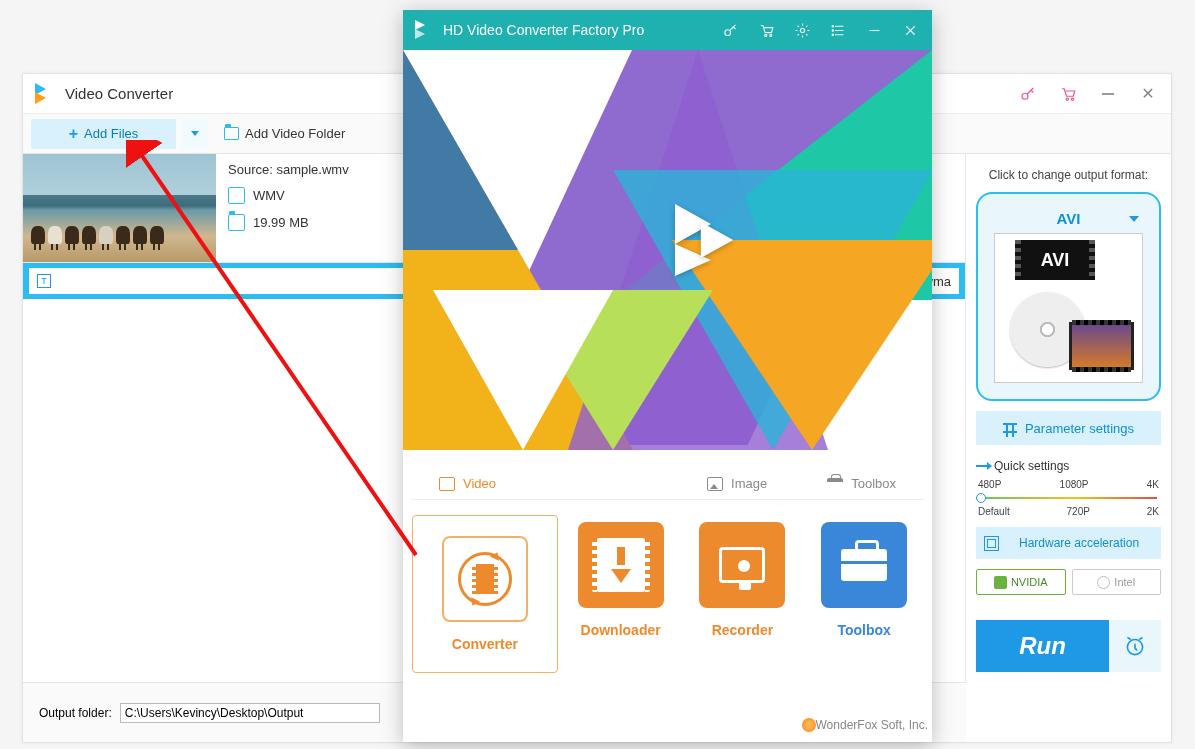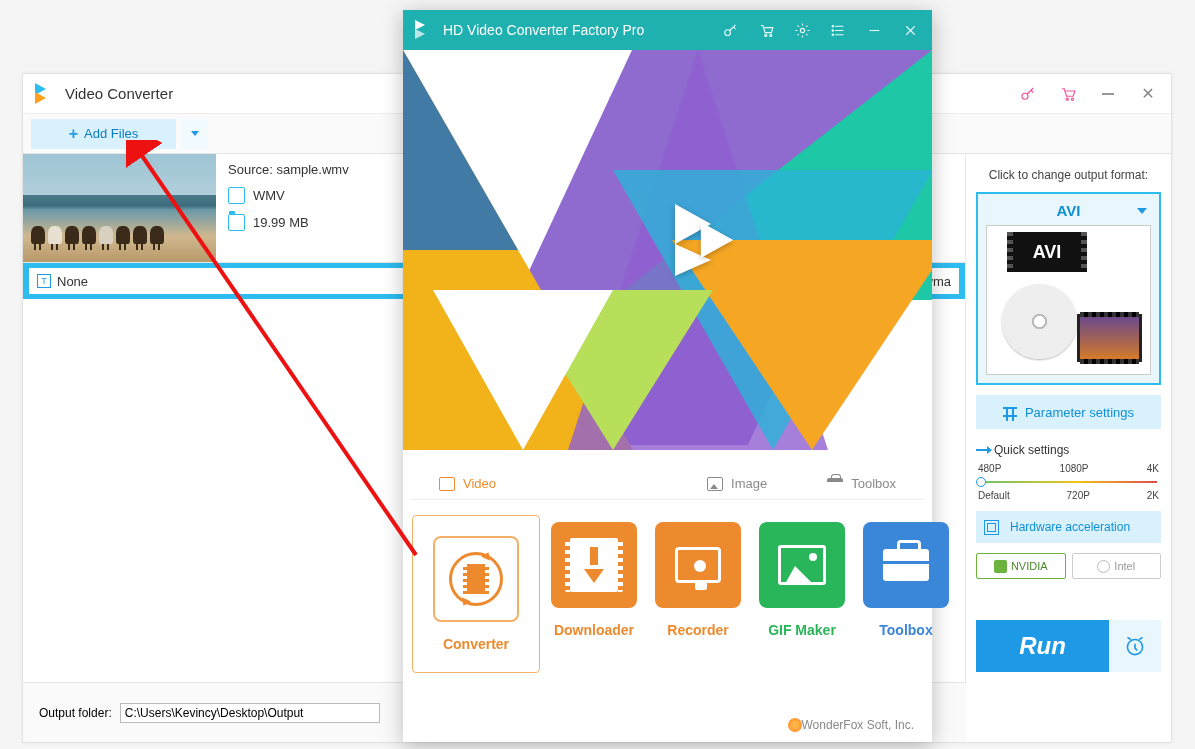--- a/index.html
+++ b/index.html
@@ -52,42 +52,42 @@
   .subtitle-bar { height:36px; background:#2dbcf0; display:flex; align-items:center; gap:6px; padding:0 6px; }
   .sub-white { height:26px; background:#fff; display:flex; align-items:center; padding:0 8px; font-size:13px; color:#333; }
   .sub-drop { flex:1; justify-content:space-between; }
   .sub-chevron { color:#1d99e5; }
   .sub-sq { width:34px; justify-content:center; color:#1d99e5; font-size:15px; font-weight:700; }
   .sub-sq.disabled { color:#bbb; }
 
   
   .vc-side { width: 205px; background:#fff; padding:14px 10px 10px; display:flex; flex-direction:column; gap:10px; }
   .side-label { font-size:12px; color:#444; text-align:center; }
-  .fmt-box { border:2px solid #2dbcf0; border-radius:0; background:#e9f6fc; padding:8px; }
+  .fmt-box { border:2px solid #2dbcf0; border-radius:16px; background:#e9f6fc; padding:16px; }
   .fmt-head { display:flex; justify-content:center; align-items:center; gap:6px; color:#0f8fd6; font-weight:600; font-size:15px; position:relative; }
   .fmt-head .tri { position:absolute; right:4px; width:0;height:0;border-left:5px solid transparent;border-right:5px solid transparent;border-top:6px solid #1d99e5; }
   .fmt-img { margin-top:6px; height: 150px; background:#fff; border:1px solid #ccc; display:flex; flex-direction:column; align-items:center; justify-content:center; position:relative; }
   .avi-badge { position:absolute; top:6px; left:20px; width:80px; height:40px; background:#111; color:#fff; display:flex; align-items:center; justify-content:center; font-weight:700; font-size:18px; border-radius:2px;}
   .avi-badge::before,.avi-badge::after{content:'';position:absolute;top:0;bottom:0;width:6px;background:repeating-linear-gradient(#555 0 4px,#111 4px 8px);} .avi-badge::before{left:0;} .avi-badge::after{right:0;}
   .disc { position:absolute; bottom:15px; left:15px; width:75px; height:75px; border-radius:50%; background:radial-gradient(circle,#fff 0 10%,#bbb 11% 14%,#eee 15% 100%); box-shadow:0 1px 2px rgba(0,0,0,.3);}
   .mini-thumb{position:absolute;bottom:12px;right:8px;width:65px;height:48px;border:3px solid #222;background:linear-gradient(#6b4a8a,#d47a2a);} 
   .mini-thumb::before,.mini-thumb::after{content:'';position:absolute;left:0;right:0;height:5px;background:repeating-linear-gradient(90deg,#333 0 4px,#000 4px 8px);} .mini-thumb::before{top:-5px;} .mini-thumb::after{bottom:-5px;}
 
   .param-btn { height:34px; background:#d9f1fc; color:#0f8fd6; display:flex; align-items:center; justify-content:center; gap:8px; font-size:13px; cursor:pointer; }
   .slider-ico{width:14px;height:10px;border-top:2px solid #1d99e5;border-bottom:2px solid #1d99e5;position:relative;} .slider-ico::after{content:'';position:absolute;top:-2px;left:3px;width:2px;height:14px;background:#1d99e5;box-shadow:6px 0 #1d99e5;}
 
   .quick { font-size:12px; }
   .quick-head { display:flex; align-items:center; gap:6px; color:#333; margin:4px 0 6px; }
   .qarrow{width:12px;height:2px;background:#1d99e5;position:relative;} .qarrow::after{content:'';position:absolute;right:-4px;top:-3px;border-left:5px solid #1d99e5;border-top:4px solid transparent;border-bottom:4px solid transparent;}
   .qticks { display:flex; justify-content:space-between; font-size:10px; color:#444; padding:0 2px;}
   .qtrack { height:10px; position:relative; margin:3px 0;}
   .qline { position:absolute; top:4px; left:4px; right:4px; height:2px; background:linear-gradient(90deg,#69c36d 0%,#f0c419 55%,#e14b4b 100%);}
   .qknob { position:absolute; left:0; top:0; width:10px; height:10px; border:1.5px solid #1d99e5; border-radius:50%; background:#fff;}
 
-  .hw { height:32px; background:#d9f1fc; display:flex; align-items:center; gap:11px; padding:0 8px; font-size:12px; color:#0f8fd6; }
+  .hw { height:32px; background:#d9f1fc; display:flex; align-items:center; gap:20px; padding:0 8px; font-size:12px; color:#0f8fd6; }
   .chip{width:15px;height:15px;border:1.5px solid #1d99e5;position:relative;} .chip::before{content:'';position:absolute;inset:2px;border:1px solid #1d99e5;}
   .gpu-row { display:flex; gap:6px; }
   .gpu-chip { flex:1; height:26px; border:1px solid #ccc; border-radius:2px; display:flex; align-items:center; justify-content:center; font-size:11px; gap:4px;}
   .nv{ border-color:#6bb33e; color:#4a8a2a;} .nv .dot{width:13px;height:13px;background:#6bb33e;border-radius:2px;}
   .it{ color:#999;} .it .dot{width:13px;height:13px;border:1.5px solid #bbb;border-radius:50%;}
 
   .run-row { display:flex; margin-top:auto; }
   .run { flex:1; height:52px; background:#1d99e5; color:#fff; font-size:24px; font-weight:700; display:flex; align-items:center; justify-content:center; font-style:italic; cursor:pointer;}
   .alarm { width:52px; height:52px; background:#e9f6fc; display:flex; align-items:center; justify-content:center; cursor:pointer;}
   .alarm svg{width:26px;height:26px;stroke:#1d99e5;fill:none;stroke-width:1.5;}
@@ -146,21 +146,21 @@
   .t-down .arrow{width:0;height:0;border-left:10px solid transparent;border-right:10px solid transparent;border-top:14px solid #ee8a2e;margin-top:4px;} .t-down .stem{width:8px;height:18px;background:#ee8a2e;}
   .t-down-lbl{color:#ee8a2e;}
   .t-rec{background:#ee8a2e;} .t-rec .scr{width:46px;height:36px;border:3px solid #fff;border-radius:4px;position:relative;} .t-rec .scr::after{content:'';position:absolute;bottom:-10px;left:17px;width:12px;height:7px;background:#fff;border-radius:0 0 2px 2px;} .t-rec .dot{position:absolute;top:10px;left:16px;width:12px;height:12px;border-radius:50%;background:#fff;}
   .t-rec-lbl{color:#ee8a2e;}
   .t-gif{background:#29b559;} .t-gif .pic{width:48px;height:40px;border:3px solid #fff;border-radius:3px;position:relative;overflow:hidden;} .t-gif .pic::before{content:'';position:absolute;top:5px;right:6px;width:8px;height:8px;border-radius:50%;background:#fff;} .t-gif .pic::after{content:'';position:absolute;bottom:-2px;left:4px;border-left:10px solid transparent;border-right:18px solid transparent;border-bottom:18px solid #fff;}
   .t-gif-lbl{color:#29b559;}
   .t-tool{background:#3a86d8;} .t-tool .case{width:46px;height:32px;background:#fff;border-radius:3px;position:relative;} .t-tool .case::before{content:'';position:absolute;top:-9px;left:14px;width:18px;height:8px;border:3px solid #fff;border-bottom:none;border-radius:4px 4px 0 0;} .t-tool .case::after{content:'';position:absolute;top:12px;left:0;right:0;height:3px;background:#3a86d8;}
   .t-tool-lbl{color:#3a86d8;}
   .tile.active{border:1px solid #f4b066;border-radius:4px;padding:20px;margin:-7px;}
 
-  .ln-foot{position:absolute;bottom:10px;right:18px;display:flex;align-items:center;font-size:12px;color:#888;}
+  .ln-foot{position:absolute;bottom:10px;right:4px;display:flex;align-items:center;font-size:12px;color:#888;}
   .fox{width:14px;height:14px;background:radial-gradient(circle,#ffb347 30%,#ff7b1c 100%);border-radius:50%;}
 
   
   .red-arrow{position:absolute;left:126px;top:140px;width:300px;height:420px;pointer-events:none;}
   .red-arrow svg{width:100%;height:100%;}
 
   .dd-tri{width:0;height:0;border-left:4px solid transparent;border-right:4px solid transparent;border-top:5px solid #1d99e5;}
   .minline{width:12px;height:2px;background:#999;}
   .xline{font-size:16px;color:#888;}
   .sub-t-ico{width:14px;height:14px;border:1.5px solid #1d99e5;display:flex;align-items:center;justify-content:center;font-size:9px;color:#1d99e5;margin-right:6px;}
@@ -196,20 +196,24 @@
   </div>
 
   <div class="vc-toolbar">
     <div class="addfiles-btn">
       <span class="addfiles-plus">+</span>
       <span>Add Files</span>
     </div>
     <div class="addfiles-dd">
         <div class="dd-tri"></div>
       </div>
+    <div class="folder-btn">
+      <div class="folder-icon"></div>
+      <span>Add Video Folder</span>
+    </div>
   </div>
 
   <div class="vc-body">
     <div class="vc-main">
       <div class="file-row">
         <div class="thumb">
           <div class="thumb-sky"></div>
           <div class="thumb-horses">
               <div class="horse"></div>
               <div class="horse"></div>
@@ -231,21 +235,20 @@
             </div>
           <div class="meta-line">
               <div class="meta-icon folder-icon"></div>
               <span>19.99 MB</span>
             </div>
         </div>
       </div>
       <div class="subtitle-bar">
         <div class="sub-white sub-drop" style="width:180px;">
           <span class="sub-t-ico">T</span>
-          <span style="flex:1;">None</span>
           <div class="dd-tri sub-chevron"></div>
         </div>
         <div class="sub-white sub-sq">+</div>
         <div class="sub-white sub-sq disabled">H</div>
         <div class="sub-white sub-drop" style="flex:1;">
           <svg width="14" height="14" viewBox="0 0 24 24" fill="none" stroke="#1d99e5" stroke-width="2" style="margin-right:6px;">
               <path d="M4 9v6h4l6 5V4L8 9H4z"></path>
               <path d="M18 8a6 6 0 0 1 0 8"></path>
             </svg>
           <span>wma</span>
@@ -420,26 +423,20 @@
     </div>
     <div class="tile">
       <div class="tile-box t-rec">
           <div class="scr">
             <div class="dot"></div>
           </div>
         </div>
       <div class="tile-lbl t-rec-lbl">Recorder</div>
     </div>
     <div class="tile">
-      <div class="tile-box t-gif">
-          <div class="pic"></div>
-        </div>
-      <div class="tile-lbl t-gif-lbl">GIF Maker</div>
-    </div>
-    <div class="tile">
       <div class="tile-box t-tool">
           <div class="case"></div>
         </div>
       <div class="tile-lbl t-tool-lbl">Toolbox</div>
     </div>
   </div>
 
   <div class="ln-foot">
     <div class="fox"></div>
     <span>WonderFox Soft, Inc.</span>

